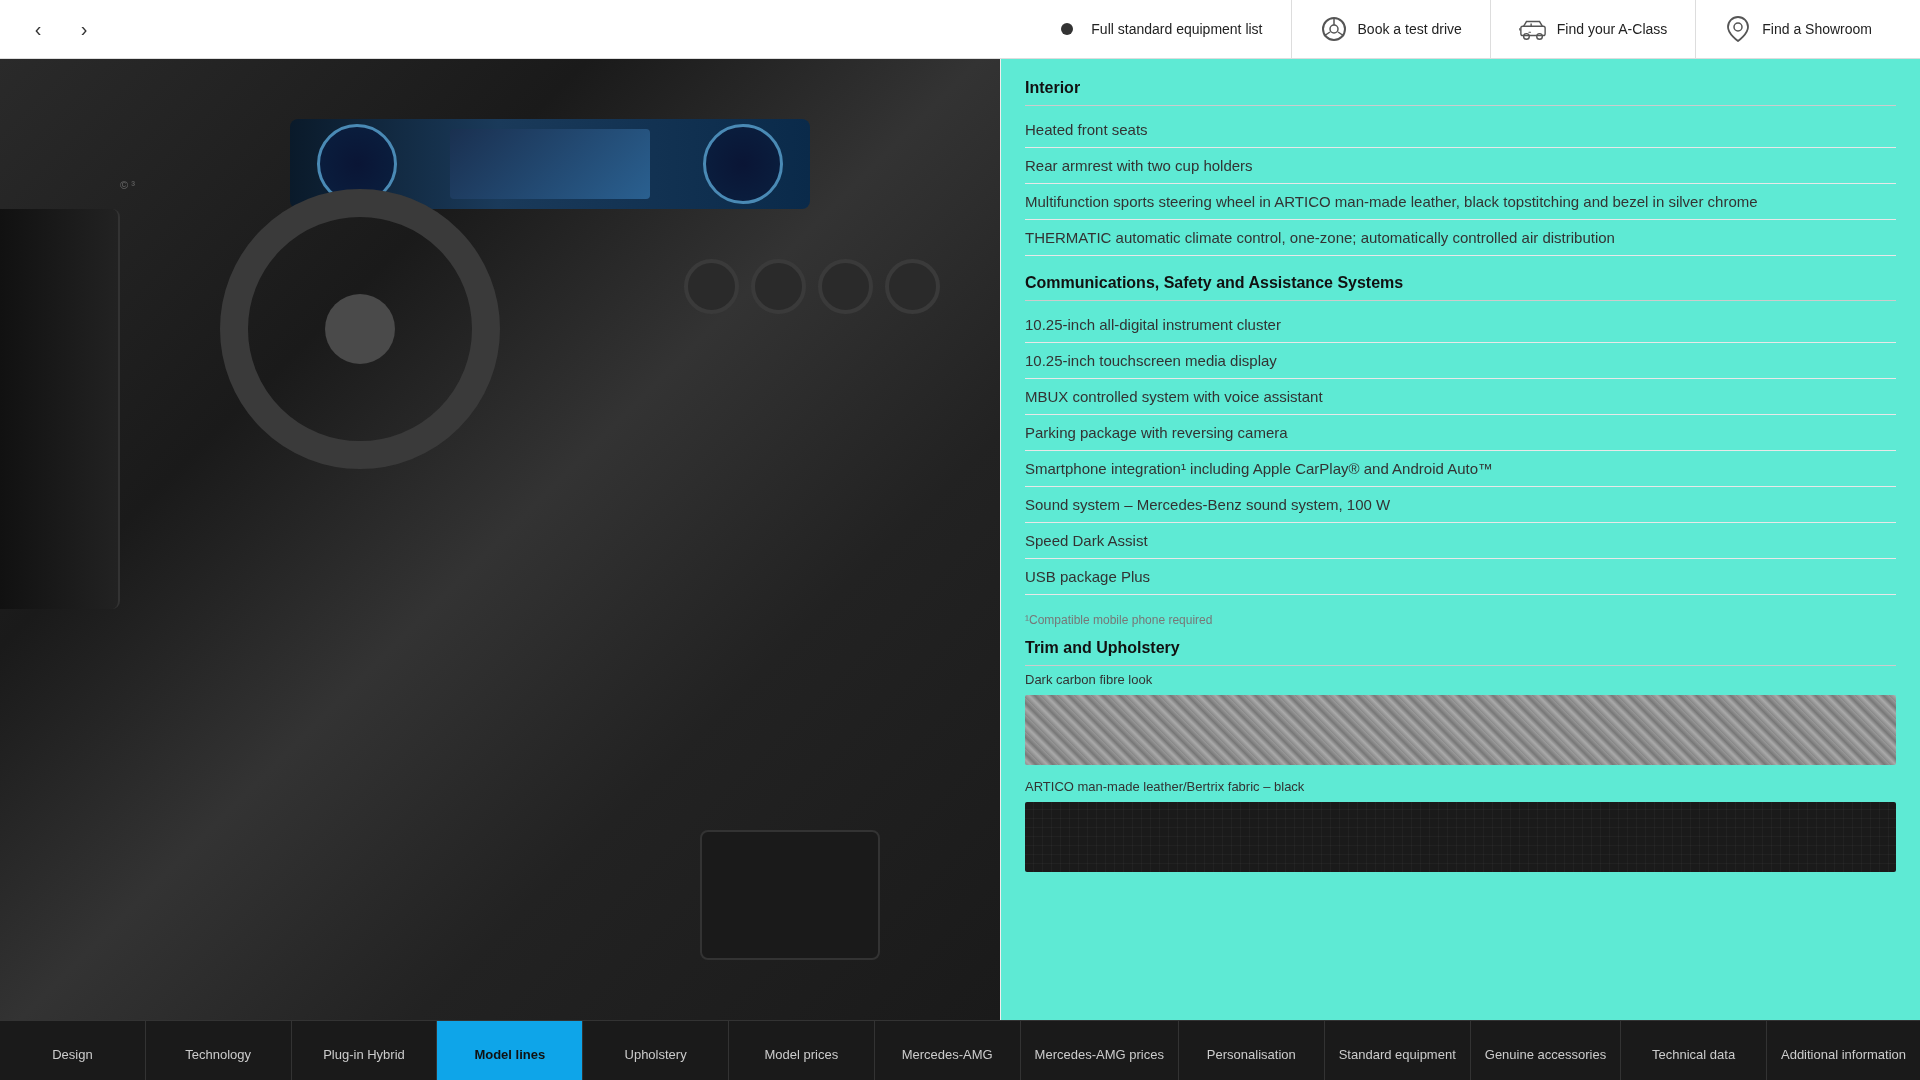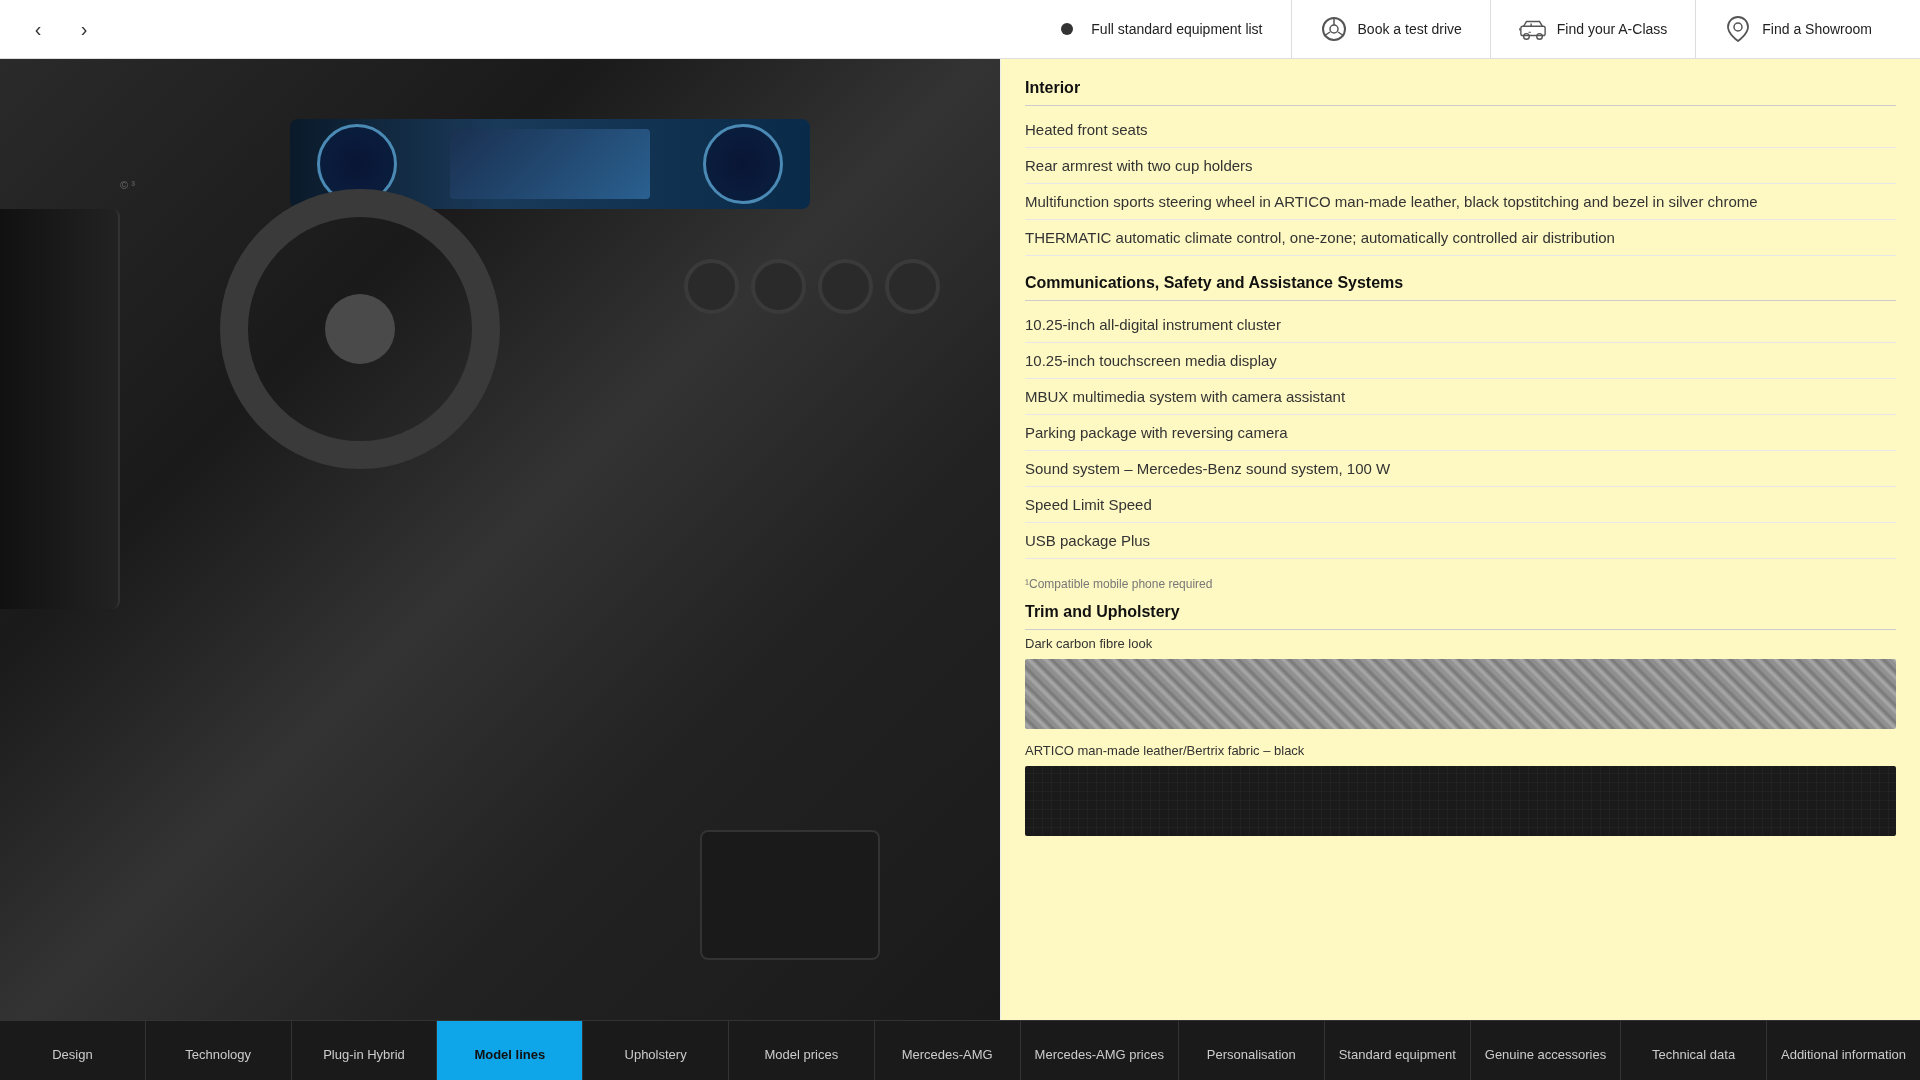--- a/index.html
+++ b/index.html
@@ -142,21 +142,21 @@
       position: absolute;
       top: 120px;
       left: 120px;
       color: rgba(255,255,255,0.3);
       font-size: 11px;
     }
 
     
     #info-panel {
       flex: 1;
-      background: #fef9c3;
+      background: #5eead4;
       overflow-y: auto;
       padding: 20px 24px;
       border-left: 1px solid #eee;
     }
 
     .section-title {
       font-size: 16px;
       font-weight: bold;
       color: #111;
       padding-bottom: 8px;
@@ -331,24 +331,25 @@
       <div class="feature-item">Heated front seats</div>
       <div class="feature-item">Rear armrest with two cup holders</div>
       <div class="feature-item">Multifunction sports steering wheel in ARTICO man-made leather, black topstitching and bezel in silver chrome</div>
       <div class="feature-item">THERMATIC automatic climate control, one-zone; automatically controlled air distribution</div>
     </div>
 
     <div class="section-block">
       <div class="section-title">Communications, Safety and Assistance Systems</div>
       <div class="feature-item">10.25-inch all-digital instrument cluster</div>
       <div class="feature-item">10.25-inch touchscreen media display</div>
-      <div class="feature-item">MBUX multimedia system with camera assistant</div>
+      <div class="feature-item">MBUX controlled system with voice assistant</div>
       <div class="feature-item">Parking package with reversing camera</div>
+      <div class="feature-item">Smartphone integration¹ including Apple CarPlay® and Android Auto™</div>
       <div class="feature-item">Sound system – Mercedes-Benz sound system, 100 W</div>
-      <div class="feature-item">Speed Limit Speed</div>
+      <div class="feature-item">Speed Dark Assist</div>
       <div class="feature-item">USB package Plus</div>
     </div>
 
     <div class="footnote">¹Compatible mobile phone required</div>
 
     <div class="section-block">
       <div class="section-title">Trim and Upholstery</div>
 
       <div class="trim-label">Dark carbon fibre look</div>
       <div class="trim-swatch">

